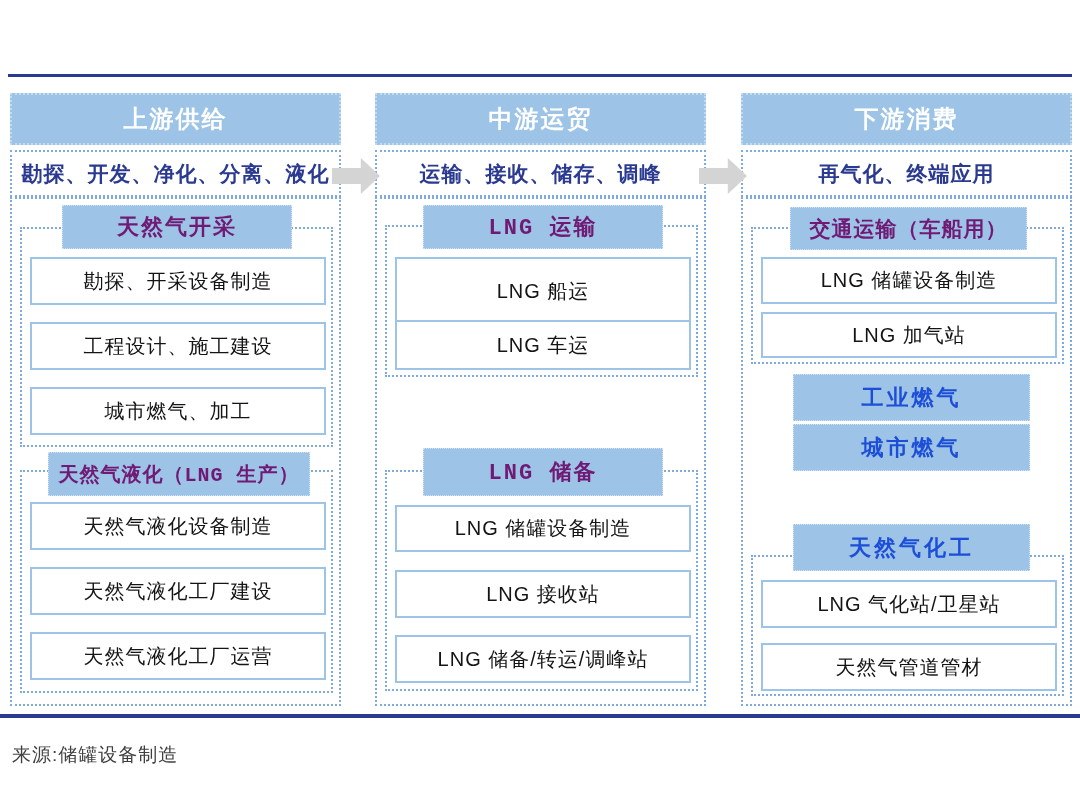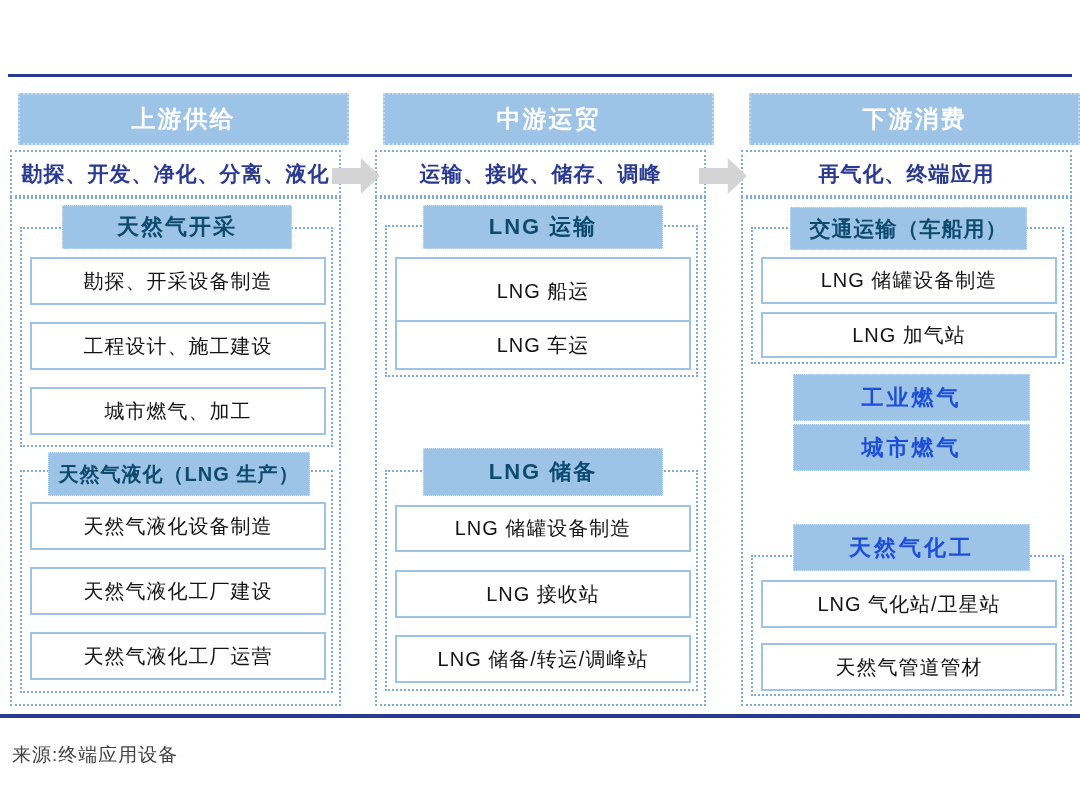--- a/index.html
+++ b/index.html
@@ -21,42 +21,42 @@
     position:absolute;top:20px;left:0;width:100%;text-align:center;
     font-size:38px;font-weight:bold;color:var(--navy);letter-spacing:1px;
   }
   .title-rule{position:absolute;top:74px;left:8px;width:1064px;height:3px;background:var(--navy);}
   .bottom-rule{position:absolute;top:714px;left:0;width:1080px;height:4px;background:var(--navy);}
   .source{
     position:absolute;top:742px;left:12px;font-size:19px;color:var(--muted);letter-spacing:1px;
   }
   .col{position:absolute;top:93px;width:331px;height:613px;}
   .col-header{
-    position:absolute;top:0;left:8px;width:100%;height:52px;
+    position:absolute;top:0;left:0;width:100%;height:52px;
     background:var(--lightblue);border:2px dotted #c3dbf0;
     display:flex;align-items:center;justify-content:center;
     color:#fff;font-size:24px;font-weight:bold;letter-spacing:2px;
     font-family:"Liberation Serif","DejaVu Serif",serif;
   }
   .col-sub{
     position:absolute;top:57px;left:0;width:100%;height:47px;
     border:2px dotted var(--dot);background:#fff;
     display:flex;align-items:center;justify-content:center;
     color:var(--navy);font-size:21px;font-weight:bold;letter-spacing:1px;
   }
   .col-body{
     position:absolute;top:104px;left:0;width:100%;height:509px;
     border:2px dotted var(--dot);background:#fff;
   }
   .sec{position:absolute;left:8px;width:313px;border:2px dotted var(--dot);background:#fff;}
   .sec-header{
     position:absolute;background:var(--lightblue);border:1px dotted #cfe2f5;
     display:flex;align-items:center;justify-content:center;
-    color:#0c4a6e;font-size:22px;font-weight:bold;letter-spacing:2px;z-index:3;
-    font-family:Liberation Sans, sans-serif;
+    color:#701a75;font-size:22px;font-weight:bold;letter-spacing:2px;z-index:3;
+    font-family:Liberation Mono, monospace;
   }
   .item{
     position:absolute;left:18px;width:296px;height:48px;
     background:#fff;border:2px solid var(--boxborder);z-index:2;
     display:flex;align-items:center;justify-content:center;
     color:var(--ink);font-size:20px;font-weight:normal;letter-spacing:1px;
   }
   .stack-box{
     position:absolute;left:50px;width:237px;height:47px;
     background:var(--lightblue);border:1px dotted #cfe2f5;z-index:3;
@@ -129,15 +129,15 @@
       <div class="stack-box" style="top:225px">城市燃气</div>
       <div class="stack-box" style="top:325px">天然气化工</div>
 
       <div class="sec" style="top:356px;height:141px"></div>
       <div class="item" style="top:381px">LNG 气化站/卫星站</div>
       <div class="item" style="top:444px">天然气管道管材</div>
     </div>
   </div>
 
   <div class="bottom-rule"></div>
-  <div class="source">来源:终端应用设备</div>
+  <div class="source">来源:储罐设备制造</div>
 
 </div>
 
 </body></html>

